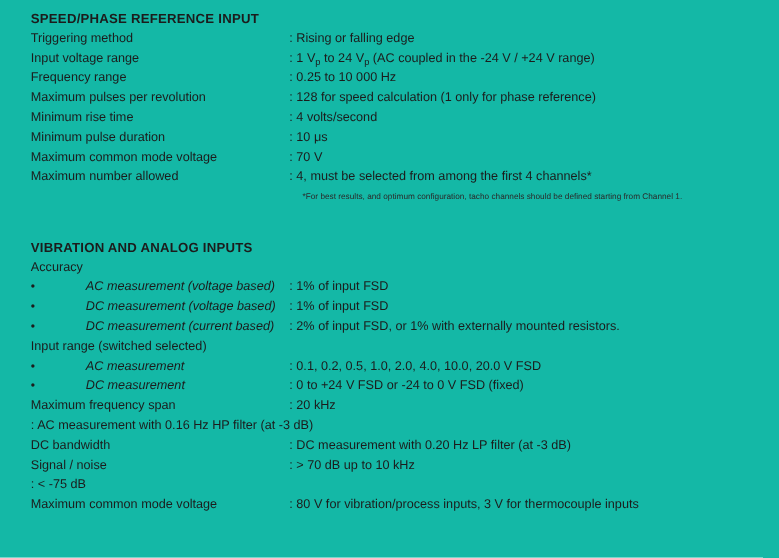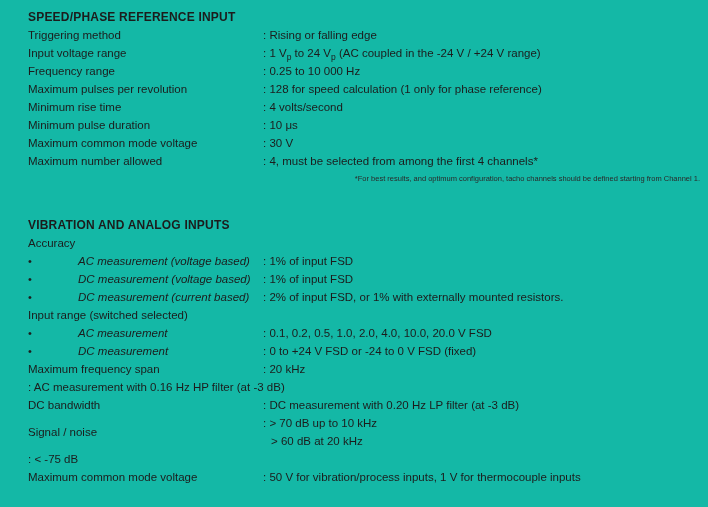--- a/index.html
+++ b/index.html
@@ -51,21 +51,20 @@
     line-height: 0;
   }
   .line2 { padding-left: 8px; }
   .footnote {
     margin-top: 4px;
     margin-left: 247px;
     font-size: 7.5px;
     line-height: 10px;
     color: #2a2a2a;
     white-space: nowrap;
-    text-align: right;
   }
   .section2 { margin-top: 32px; }
 </style>
 </head>
 <body>
 
 <div class="page">
   <div class="content">
 
     <div class="section">
@@ -96,21 +95,21 @@
         <div class="value">: 4 volts/second</div>
       </div>
 
       <div class="row">
         <div class="label">Minimum pulse duration</div>
         <div class="value">: 10 μs</div>
       </div>
 
       <div class="row">
         <div class="label">Maximum common mode voltage</div>
-        <div class="value">: 30 V</div>
+        <div class="value">: 70 V</div>
       </div>
 
       <div class="row">
         <div class="label">Maximum number allowed</div>
         <div class="value">: 4, must be selected from among the first 4 channels*</div>
       </div>
 
       <div class="footnote">*For best results, and optimum configuration, tacho channels should be defined starting from Channel 1.</div>
     </div>
 
@@ -174,28 +173,27 @@
 
       <div class="row">
         <div class="label">DC bandwidth</div>
         <div class="value">: DC measurement with 0.20 Hz LP filter (at -3 dB)</div>
       </div>
 
       <div class="row">
         <div class="label">Signal / noise</div>
         <div class="value">
           <div>: &gt; 70 dB up to 10 kHz</div>
-          <div class="line2">&gt; 60 dB at 20 kHz</div>
         </div>
       </div>
 
       <div class="row">
         <div class="value">: &lt; -75 dB</div>
       </div>
 
       <div class="row">
         <div class="label">Maximum common mode voltage</div>
-        <div class="value">: 50 V for vibration/process inputs, 1 V for thermocouple inputs</div>
+        <div class="value">: 80 V for vibration/process inputs, 3 V for thermocouple inputs</div>
       </div>
     </div>
 
   </div>
 </div>
 
 </body></html>

